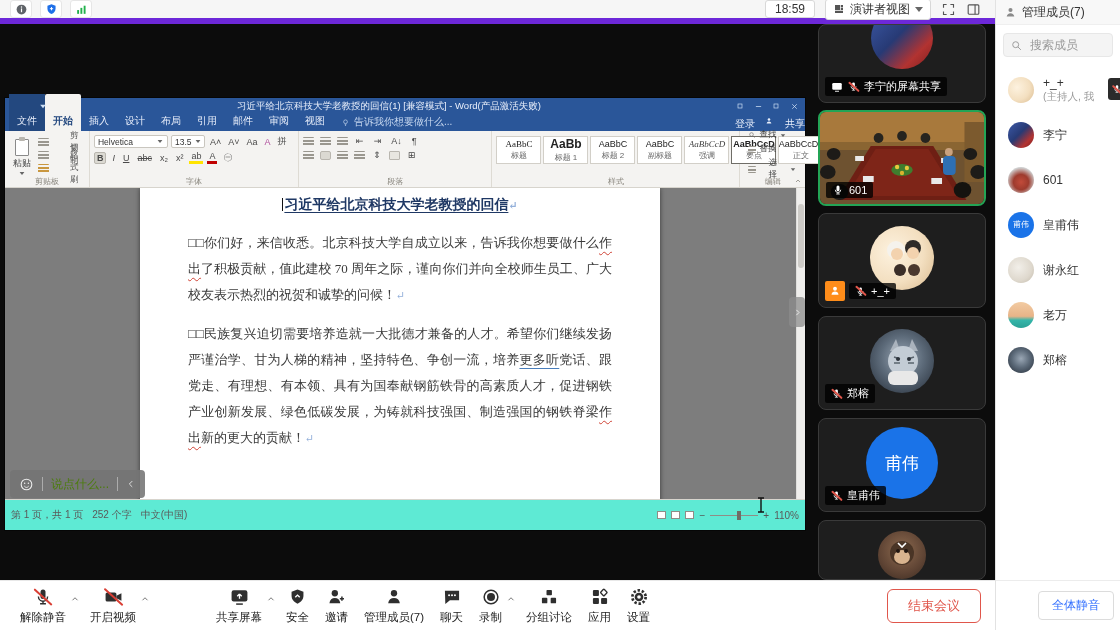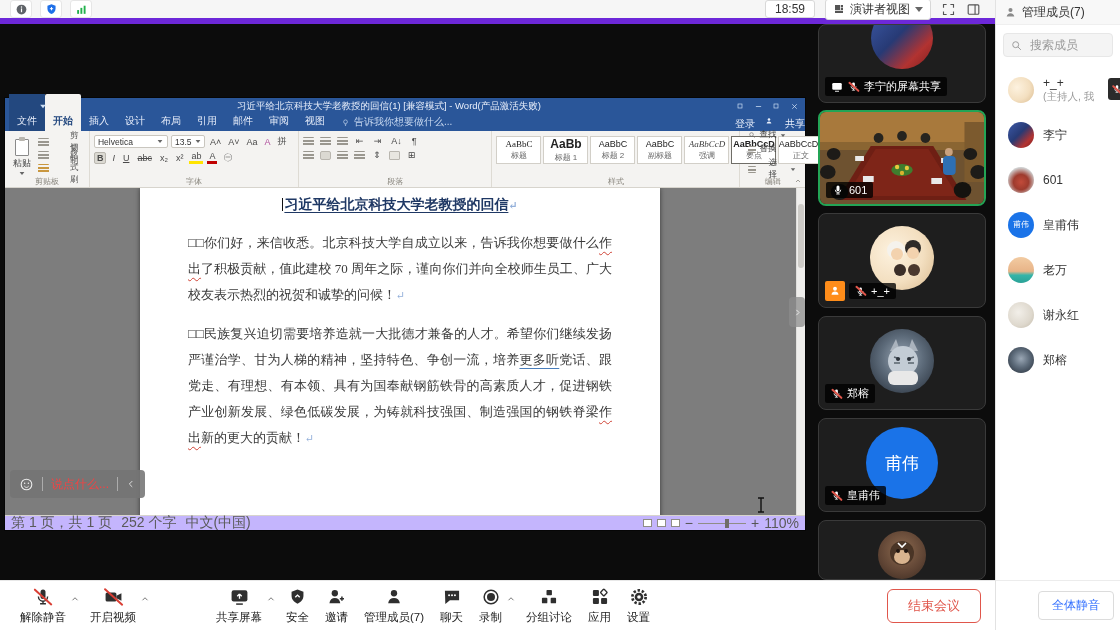--- a/index.html
+++ b/index.html
@@ -83,33 +83,33 @@
   .para + .para{margin-top:10px;}
   .run-sq{text-decoration-line:underline;text-decoration-style:wavy;text-decoration-color:#d04437;
           text-decoration-thickness:1px;text-underline-offset:4px;}
   .run-bl{text-decoration-line:underline;text-decoration-color:#4a7ebb;text-underline-offset:4px;}
   .run-ret{color:#93b0da;font-size:11px;}
   .sig{margin-top:4px;text-align:right;padding-right:38px;font-size:13px;color:#3a3a3a;
        font-family:"Liberation Serif","DejaVu Serif",serif;}
   .vscroll{position:absolute;right:0;top:0;bottom:0;width:9px;background:#efeeec;border-left:1px solid #e0dfdd;}
   .vthumb{position:absolute;top:16px;left:1px;width:6px;height:64px;background:#cdcbc7;border-radius:3px;}
 
-  .word-status{position:absolute;left:0;right:0;bottom:0;height:15px;background:#c4b5fd;
-               border-top:1px solid #d7d4cd;display:flex;align-items:center;font-size:14px;
+  .word-status{position:absolute;left:0;right:0;bottom:0;height:31px;background:#5eead4;
+               border-top:1px solid #d7d4cd;display:flex;align-items:center;font-size:10px;
                color:#5a5a5a;padding:0 6px;gap:9px;}
   .ws-right{margin-left:auto;display:flex;align-items:center;gap:5px;}
   .vs-ic{width:9px;height:8px;border:1px solid #8f8d86;background:#fff;}
   .zoom-track{width:48px;height:1px;background:#8f8d86;position:relative;}
   .zoom-thumb{position:absolute;left:27px;top:-4px;width:4px;height:9px;background:#6f6d67;}
   .ibeam{position:absolute;left:751px;top:399px;color:#111;}
 
   
   .chatbar{position:absolute;left:10px;top:446px;height:28px;display:flex;align-items:center;
            background:rgba(116,116,116,.88);border-radius:4px;padding:0 9px;gap:8px;
-           color:#ef4444;font-size:12px;z-index:6;}
+           color:#4d7c0f;font-size:12px;z-index:6;}
   .vdiv{width:1px;height:14px;background:rgba(255,255,255,.4);}
   .handle{position:absolute;left:789px;top:273px;width:16px;height:30px;background:rgba(140,140,140,.75);
           border-radius:4px;color:#f2f2f2;display:flex;align-items:center;justify-content:center;z-index:6;}
 
   
   .thumbs{position:absolute;left:818px;top:0;width:168px;height:556px;}
   .thumb{position:absolute;left:0;width:168px;background:#1e1e1e;border:1px solid #3a3a3a;
          border-radius:8px;overflow:hidden;}
   .t1{top:0;height:79px;}
   .t2{top:86px;height:96px;border:2px solid var(--accent-green);}
@@ -802,26 +802,26 @@
         <span class="p-avatar av-car"></span>
         <span class="p-name">601</span>
       </div>
       <div class="p-row">
         <span class="p-avatar av-blue">
             <span>甫伟</span>
           </span>
         <span class="p-name">皇甫伟</span>
       </div>
       <div class="p-row">
+        <span class="p-avatar av-xie"></span>
+        <span class="p-name">谢永红</span>
+      </div>
+      <div class="p-row">
         <span class="p-avatar av-laowan"></span>
         <span class="p-name">老万</span>
-      </div>
-      <div class="p-row">
-        <span class="p-avatar av-xie"></span>
-        <span class="p-name">谢永红</span>
       </div>
       <div class="p-row">
         <span class="p-avatar av-cat"></span>
         <span class="p-name">郑榕</span>
       </div>
     </div>
     <div class="p-footer">
       <button class="mute-all">全体静音</button>
     </div>
   </div>

